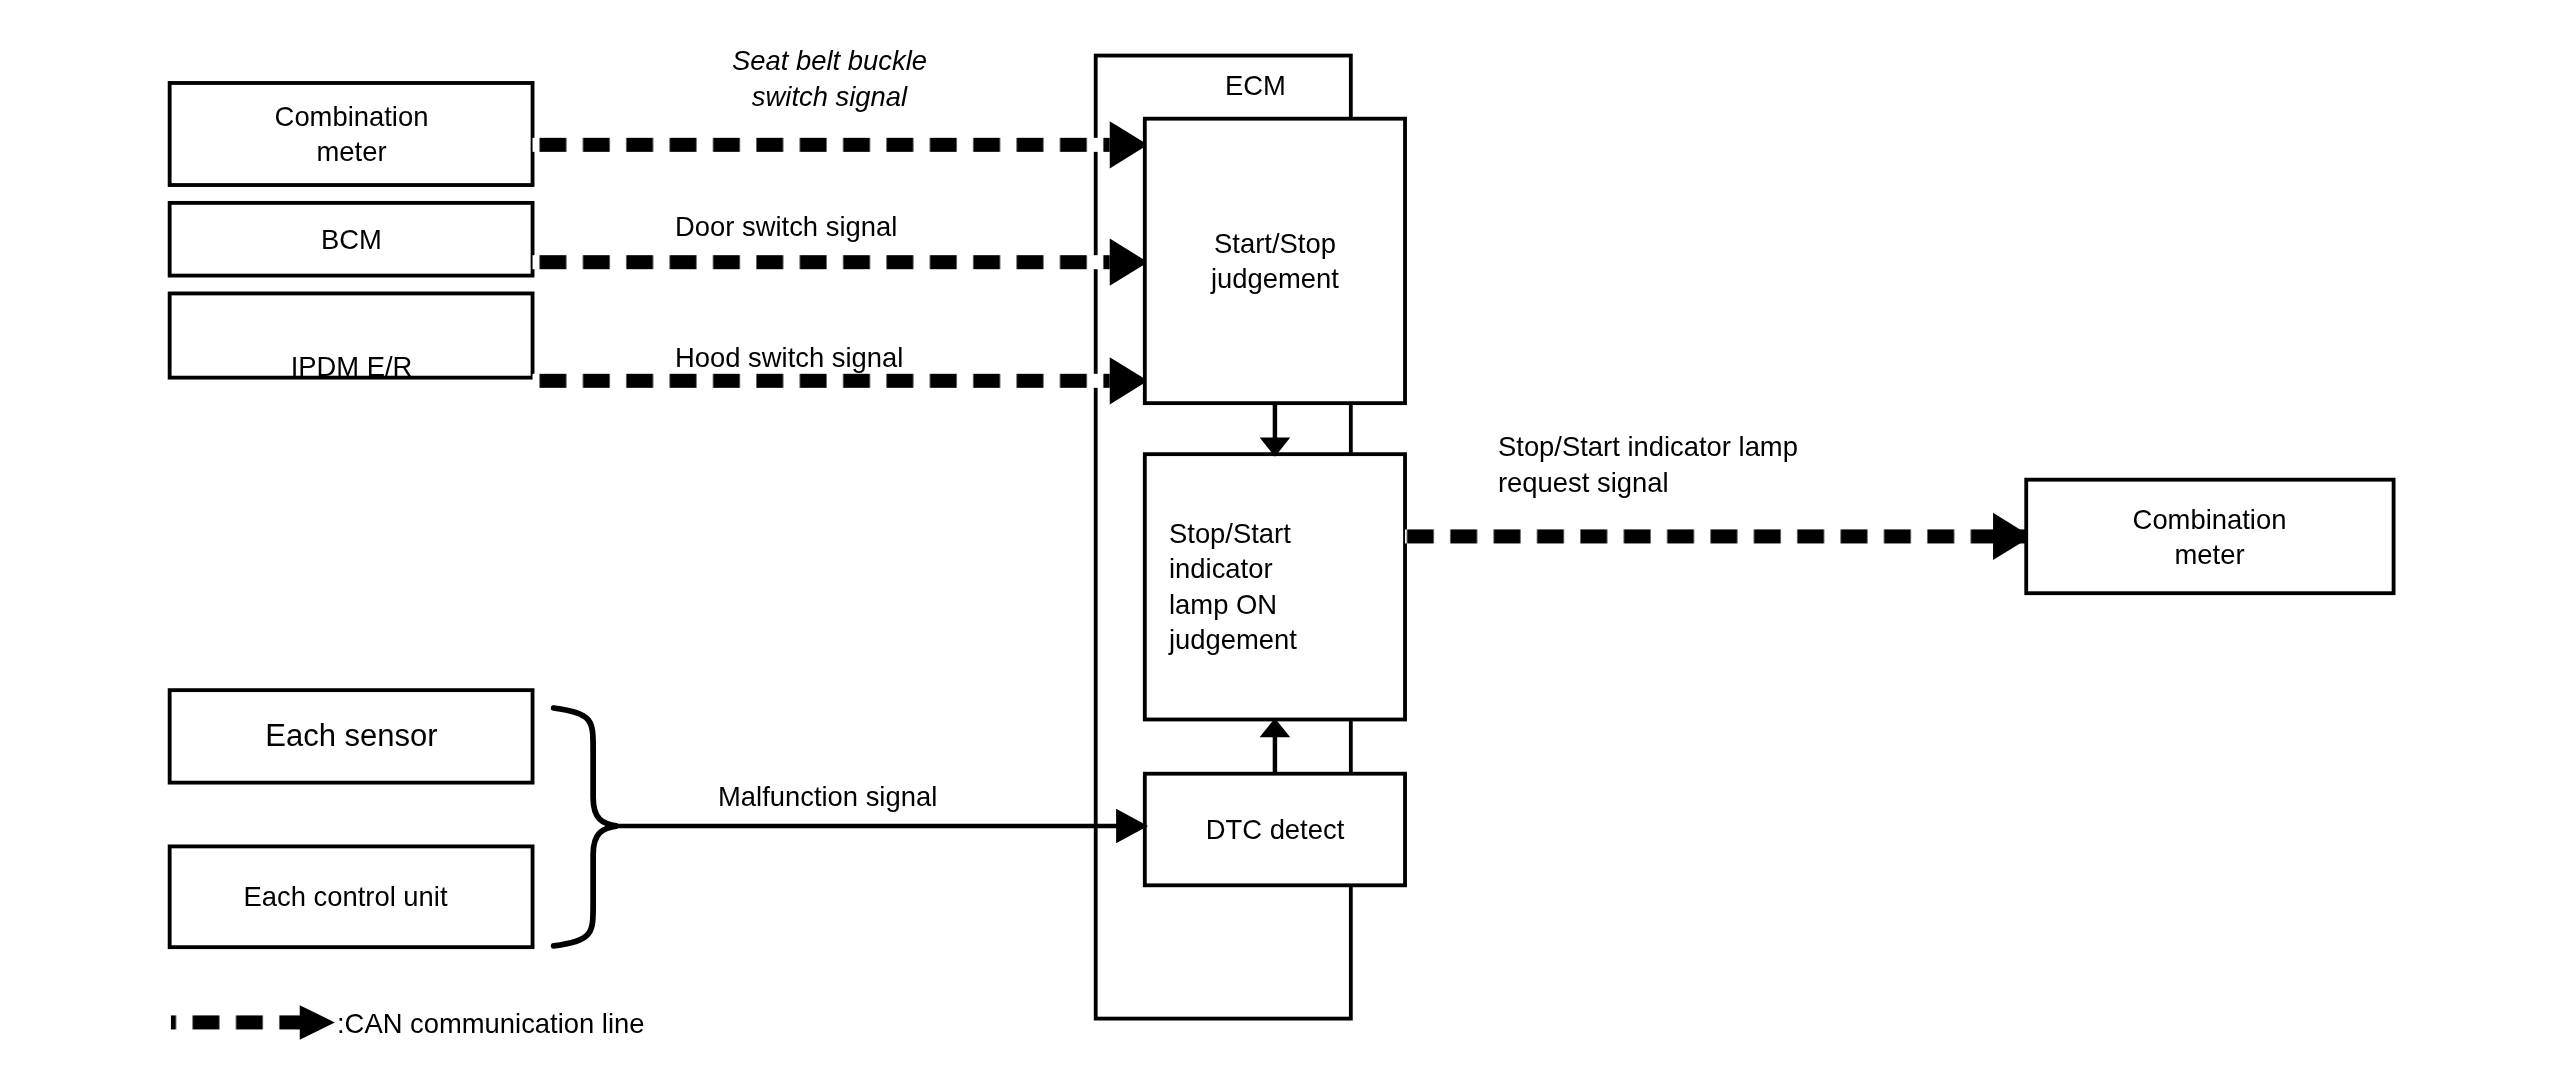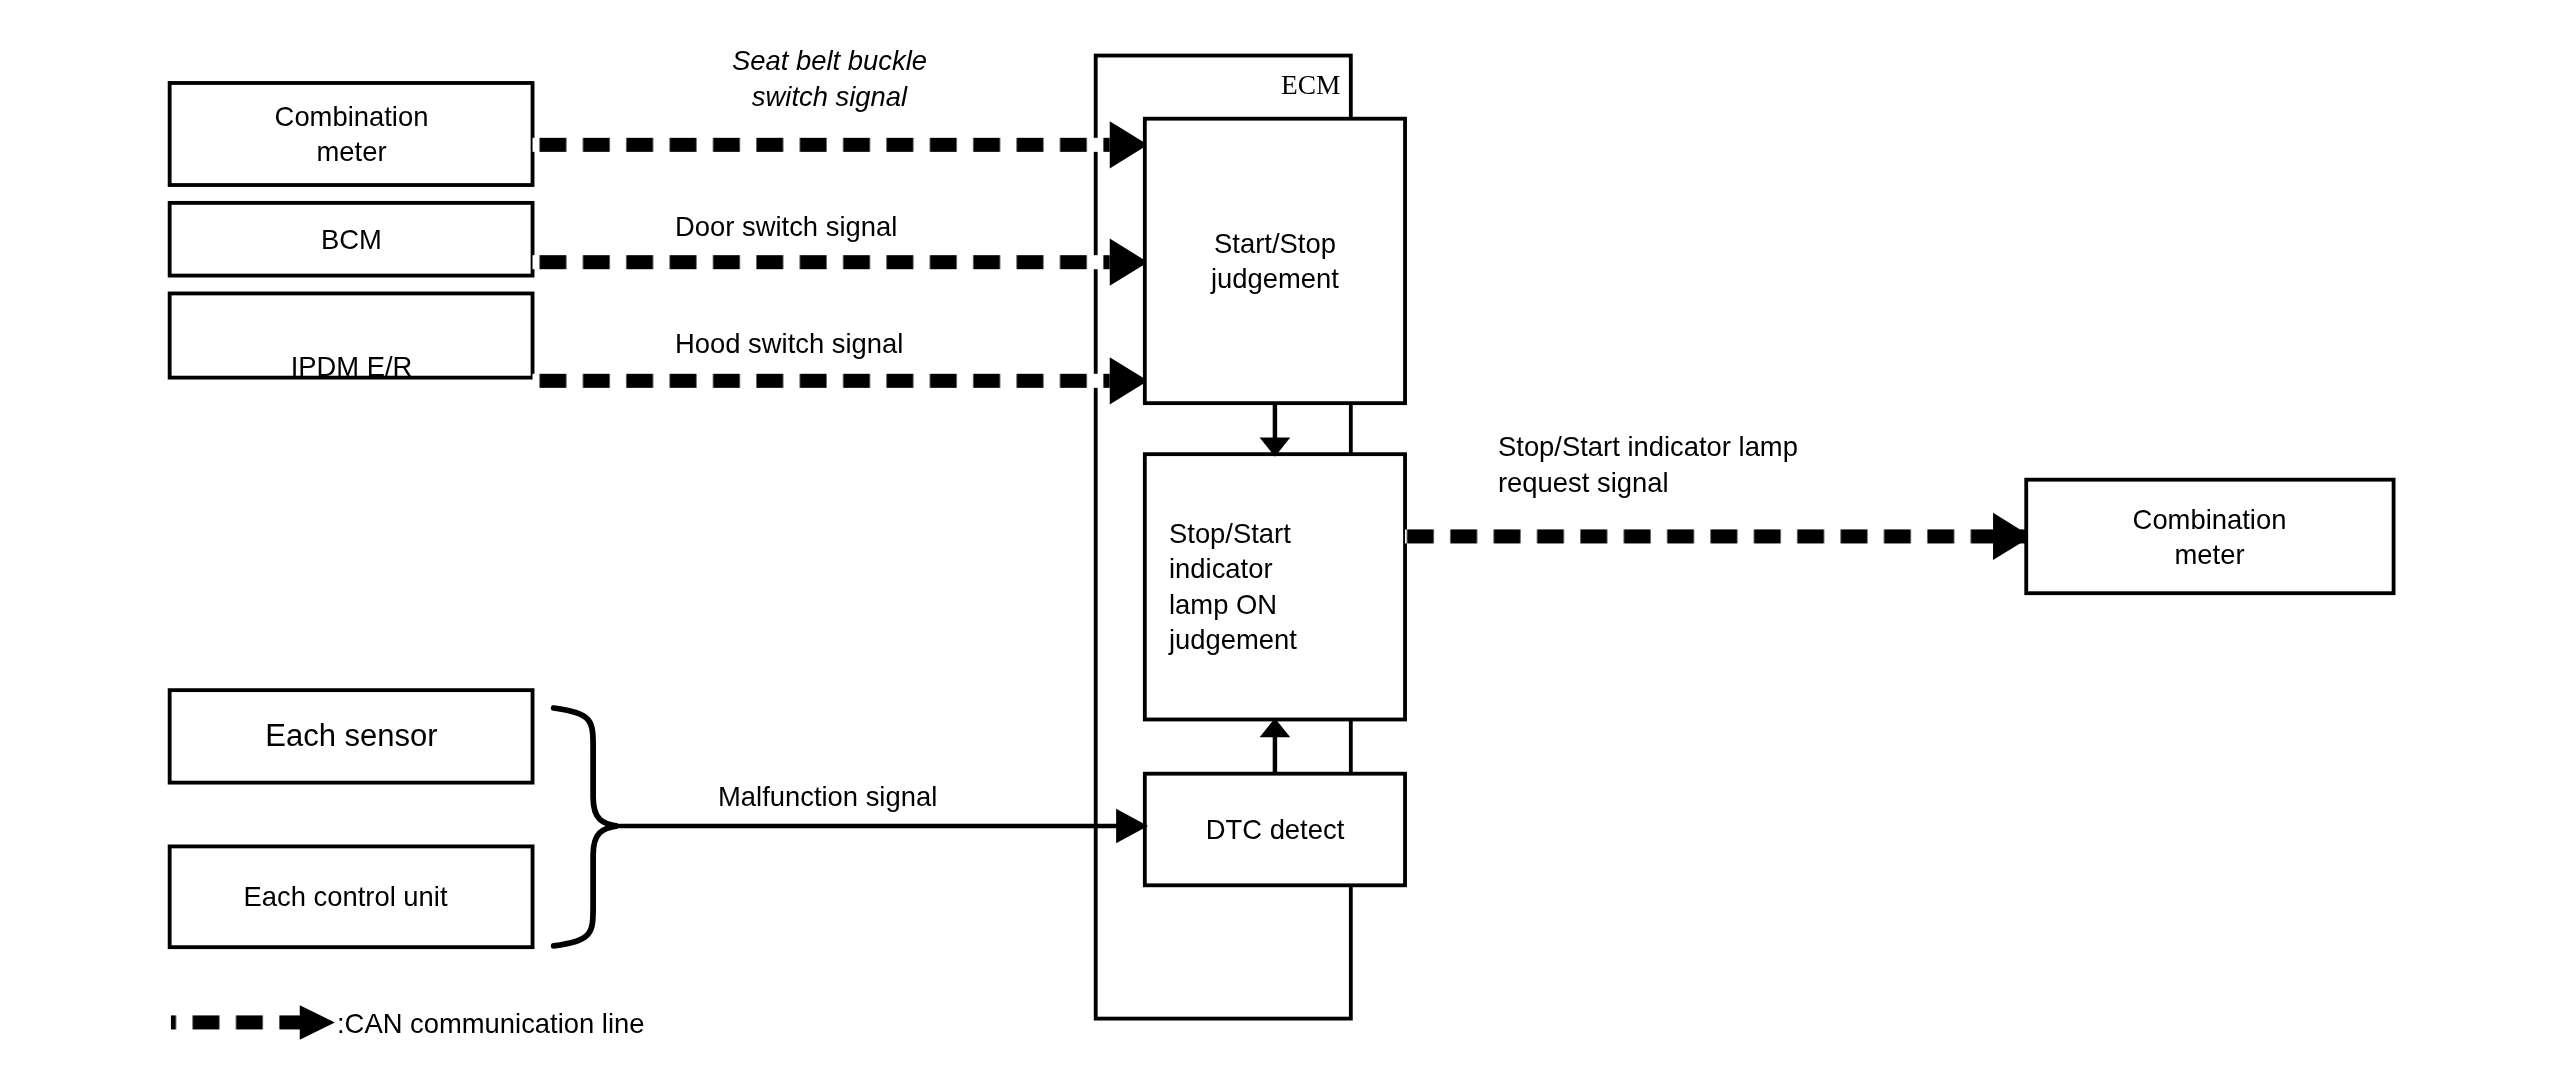--- a/index.html
+++ b/index.html
@@ -106,41 +106,41 @@
 meter</div>
 
   <div class="boxlbl" style="left:170px;top:203px;width:363px;height:73px;font-size:27.4px;">BCM</div>
 
   <div class="boxlbl" style="left:170px;top:293px;width:363px;height:84px;font-size:27.4px;margin-top:32px;">IPDM E/R</div>
 
   <div class="boxlbl" style="left:170px;top:690px;width:363px;height:92px;font-size:31px;">Each sensor</div>
 
   <div class="boxlbl" style="left:164px;top:846px;width:363px;height:101px;font-size:27.4px;">Each control unit</div>
 
-  <div class="lbl" style="left:1281px;top:68px;font-size:27.4px;font-family:Liberation Serif, serif;">ECM</div>
+  <div class="lbl" style="left:1225px;top:68px;font-size:27.4px;">ECM</div>
 
   <div class="boxlbl" style="left:1145px;top:119px;width:260px;height:284px;font-size:27.4px;">Start/Stop
 judgement</div>
 
   <div class="boxlbl leftalign" style="left:1169px;top:454px;width:236px;height:265px;font-size:27.4px;text-align:left;">Stop/Start
 indicator
 lamp ON
 judgement</div>
 
   <div class="boxlbl" style="left:1145px;top:774px;width:260px;height:112px;font-size:27.4px;">DTC detect</div>
 
   <div class="boxlbl" style="left:2026px;top:480px;width:367px;height:114px;font-size:27.4px;">Combination
 meter</div>
 
   <div class="lbl" style="left:689px;top:43px;font-size:27.4px;text-align:center;width:281px;font-style:italic;">Seat belt buckle
 switch signal</div>
 
   <div class="lbl" style="left:675px;top:209px;font-size:27.4px;">Door switch signal</div>
 
-  <div class="lbl" style="left:675px;top:326px;font-size:27.4px;">Hood switch signal</div>
+  <div class="lbl" style="left:675px;top:340px;font-size:27.4px;">Hood switch signal</div>
 
   <div class="lbl" style="left:718px;top:779px;font-size:27.4px;">Malfunction signal</div>
 
   <div class="lbl" style="left:1498px;top:429px;font-size:27.4px;">Stop/Start indicator lamp
 request signal</div>
 
   <div class="lbl" style="left:337px;top:1006px;font-size:27.4px;">:CAN communication line</div>
 
 </div>
 

